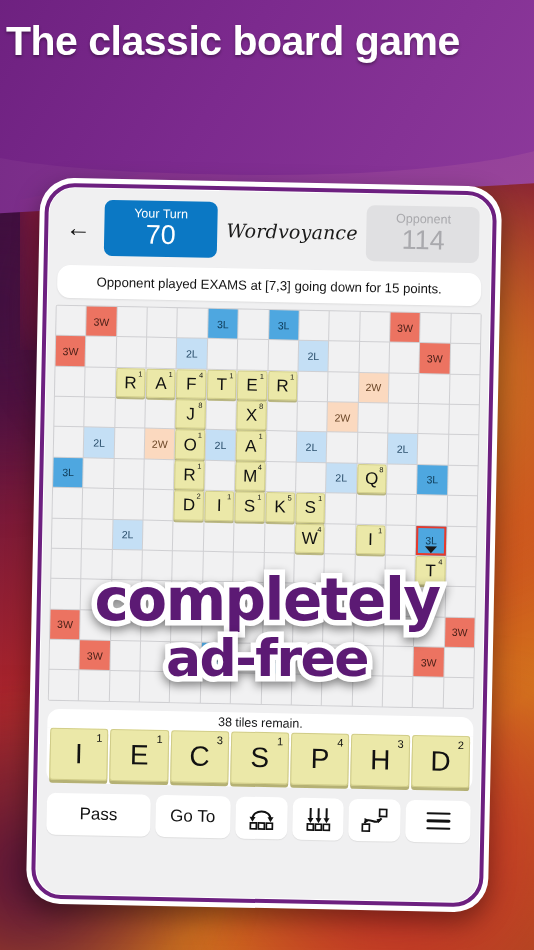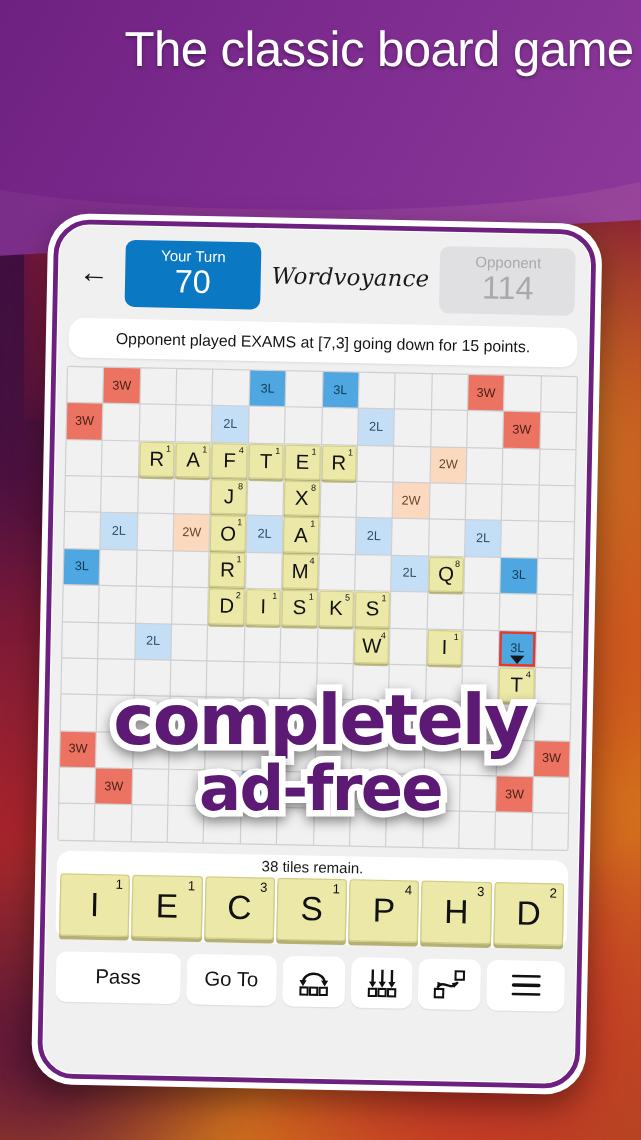--- a/index.html
+++ b/index.html
@@ -39,22 +39,22 @@
     background: radial-gradient(circle at 45% 40%, #c21f2c 0%, rgba(194,31,44,0) 72%); }
   .blob-e { left: -160px; bottom: -110px; width: 380px; height: 340px;
     background: radial-gradient(circle at 50% 45%, #4a0f3c 0%, rgba(74,15,60,0) 72%); }
   .blob-f { left: 20px; top: 150px; width: 230px; height: 200px;
     background: linear-gradient(140deg, rgba(180,35,60,.85) 0%, rgba(60,16,66,0) 72%);
     clip-path: polygon(0 25%, 100% 0, 60% 100%, 0 100%); filter: blur(16px); }
 
   
   #headline {
     position: absolute; z-index: 3; left: 0; right: 0; top: 18px;
-    text-align: right; color: #fff;
-    font-weight: normal; font-size: 41px; line-height: 46px;
+    text-align: left; color: #fff;
+    font-weight: bold; font-size: 41px; line-height: 46px;
     letter-spacing: -0.5px;
     text-shadow: 0 2px 3px rgba(0,0,0,.35);
     padding: 0 6px;
   }
   #headline .l2 { display: block; }
 
   
   #phone-wrap {
     position: absolute; z-index: 4;
     left: 33px; top: 182px; width: 462px; height: 726px;

